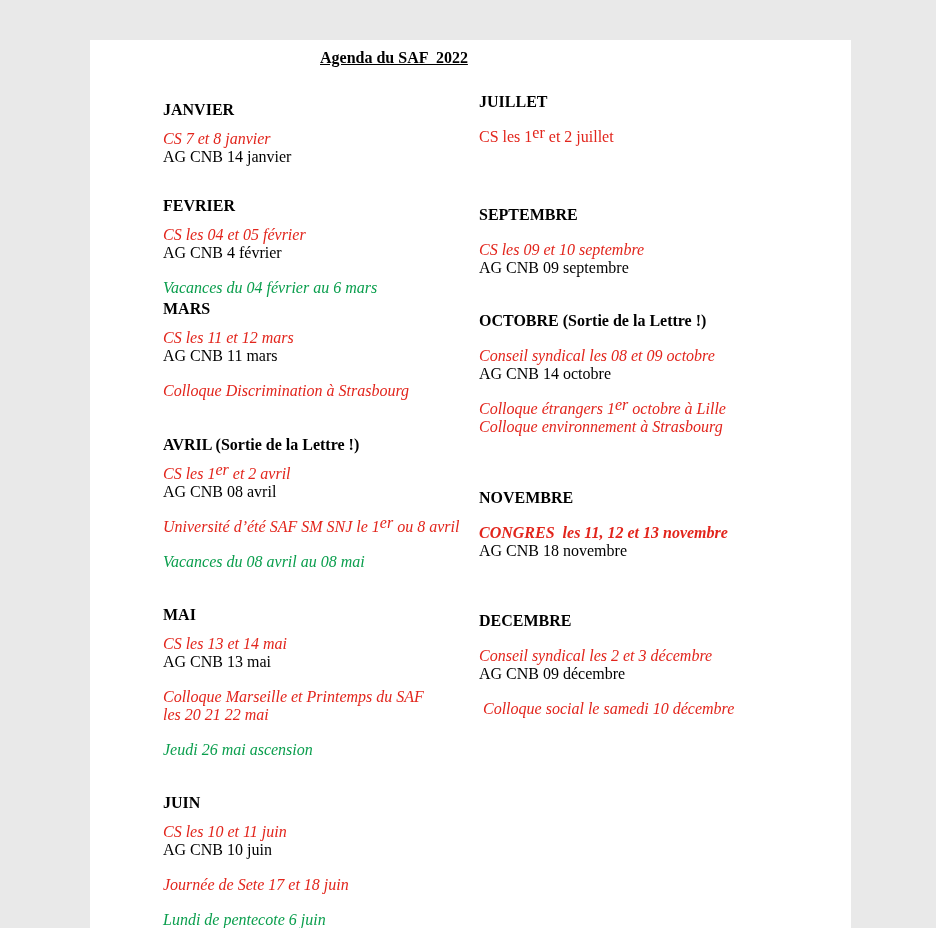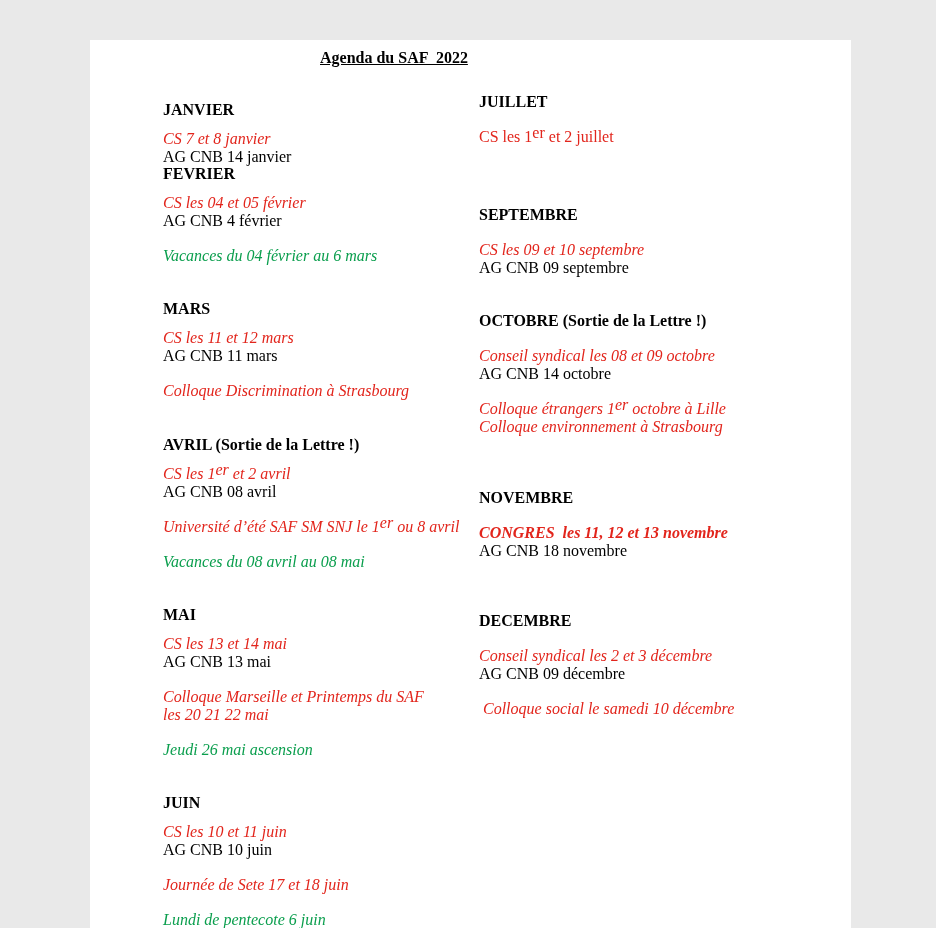--- a/index.html
+++ b/index.html
@@ -49,21 +49,21 @@
     <div class="col col-left">
 
       <section style="top:60px">
         <div class="h">JANVIER</div>
         <div class="group g1">
           <div class="line s-red-i">CS 7 et 8 janvier</div>
           <div class="line s-black">AG CNB 14 janvier</div>
         </div>
       </section>
 
-      <section style="top:124px">
+      <section style="top:156px">
         <div class="h">FEVRIER</div>
         <div class="group g1">
           <div class="line s-red-i">CS les 04 et 05 février</div>
           <div class="line s-black">AG CNB 4 février</div>
         </div>
         <div class="group gn">
           <div class="line s-green">Vacances du 04 février au 6 mars</div>
         </div>
       </section>
 

